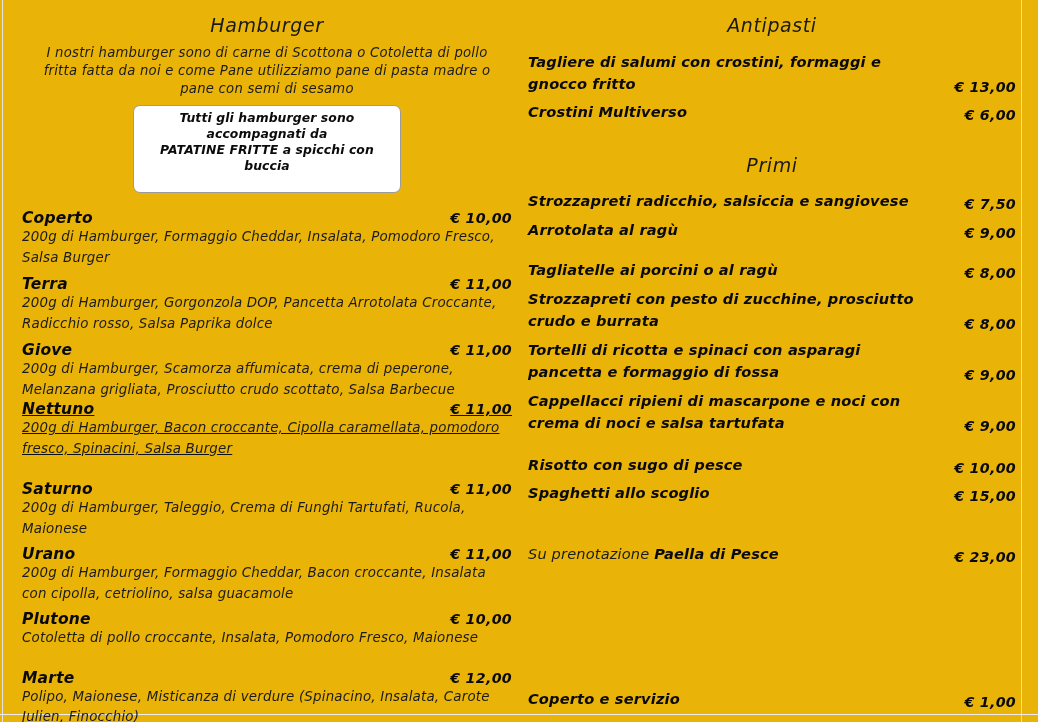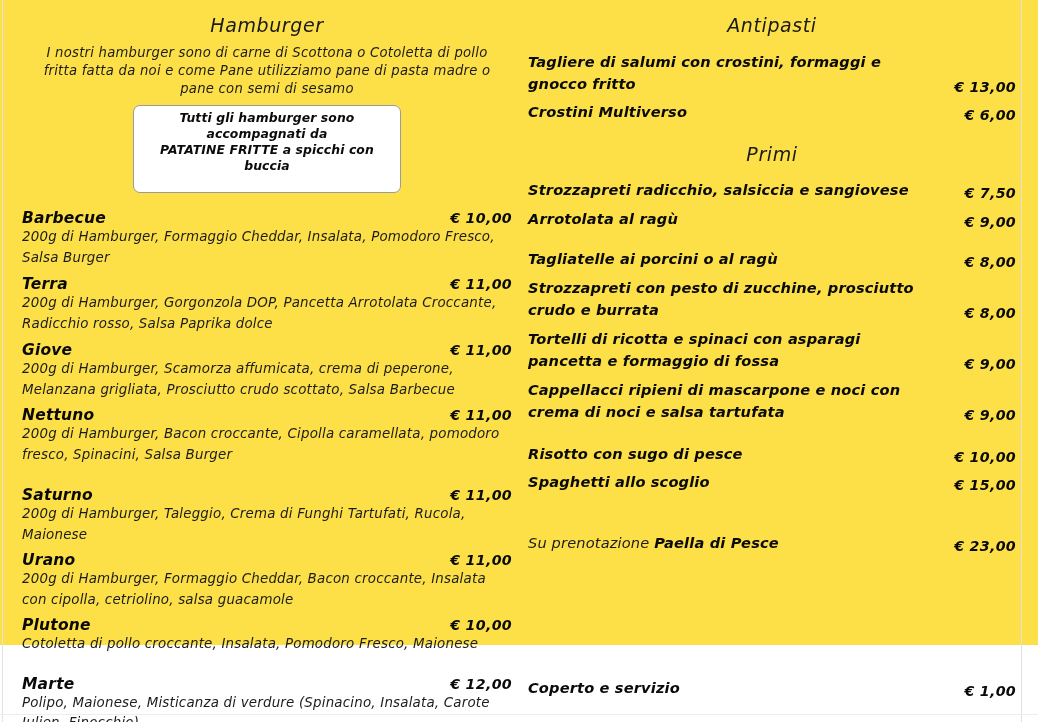--- a/index.html
+++ b/index.html
@@ -12,22 +12,22 @@
     height: 722px;
     font-family: "DejaVu Sans", sans-serif;
     color: #111111;
     overflow: hidden;
     position: relative;
   }
   .page {
     position: absolute;
     left: 0; top: 0;
     width: 1038px;
-    height: 645px;
-    background: #fde047;
+    height: 722px;
+    background: #eab308;
     box-sizing: border-box;
   }
   .page-edge-left {
     position: absolute;
     left: 2px; top: 0;
     width: 1px; height: 722px;
     background: #e3e3e3;
   }
   .page-edge-right {
     position: absolute;
@@ -173,21 +173,21 @@
 
     <div class="intro" style="margin-top:8px;">I nostri hamburger sono di carne di Scottona o Cotoletta di pollo fritta fatta da noi e come Pane utilizziamo pane di pasta madre o pane con semi di sesamo</div>
 
     <div class="note-box">
       <div>Tutti gli hamburger sono accompagnati da</div>
       <div>PATATINE FRITTE a spicchi con buccia</div>
     </div>
 
     <div class="entry" style="margin-top:16px;">
       <div class="entry-head">
-        <span class="entry-name">Barbecue</span>
+        <span class="entry-name">Coperto</span>
         <span class="entry-price">€ 10,00</span>
       </div>
       <div class="entry-desc">200g di Hamburger, Formaggio Cheddar, Insalata, Pomodoro Fresco, Salsa Burger</div>
     </div>
 
     <div class="entry" style="margin-top:7px;">
       <div class="entry-head">
         <span class="entry-name">Terra</span>
         <span class="entry-price">€ 11,00</span>
       </div>
@@ -195,21 +195,21 @@
     </div>
 
     <div class="entry" style="margin-top:7px;">
       <div class="entry-head">
         <span class="entry-name">Giove</span>
         <span class="entry-price">€ 11,00</span>
       </div>
       <div class="entry-desc">200g di Hamburger, Scamorza affumicata, crema di peperone, Melanzana grigliata, Prosciutto crudo scottato, Salsa Barbecue</div>
     </div>
 
-    <div class="entry" style="margin-top:6px;">
+    <div class="entry" style="margin-top:0;text-decoration:underline;">
       <div class="entry-head">
         <span class="entry-name">Nettuno</span>
         <span class="entry-price">€ 11,00</span>
       </div>
       <div class="entry-desc">200g di Hamburger, Bacon croccante, Cipolla caramellata, pomodoro fresco, Spinacini, Salsa Burger</div>
     </div>
 
     <div class="entry" style="margin-top:21px;">
       <div class="entry-head">
         <span class="entry-name">Saturno</span>
@@ -259,21 +259,21 @@
     <div class="dish" style="margin-top:15px;">
       <div class="dish-name">Tagliere di salumi con crostini, formaggi e gnocco fritto</div>
       <div class="dish-price">€ 13,00</div>
     </div>
 
     <div class="dish" style="margin-top:6px;">
       <div class="dish-name">Crostini Multiverso</div>
       <div class="dish-price">€ 6,00</div>
     </div>
 
-    <div class="section-title" style="margin-top:20px;">Primi</div>
+    <div class="section-title" style="margin-top:31px;">Primi</div>
 
     <div class="dish" style="margin-top:14px;">
       <div class="dish-name">Strozzapreti radicchio, salsiccia e sangiovese</div>
       <div class="dish-price">€ 7,50</div>
     </div>
 
     <div class="dish" style="margin-top:7px;">
       <div class="dish-name">Arrotolata al ragù</div>
       <div class="dish-price">€ 9,00</div>
     </div>

